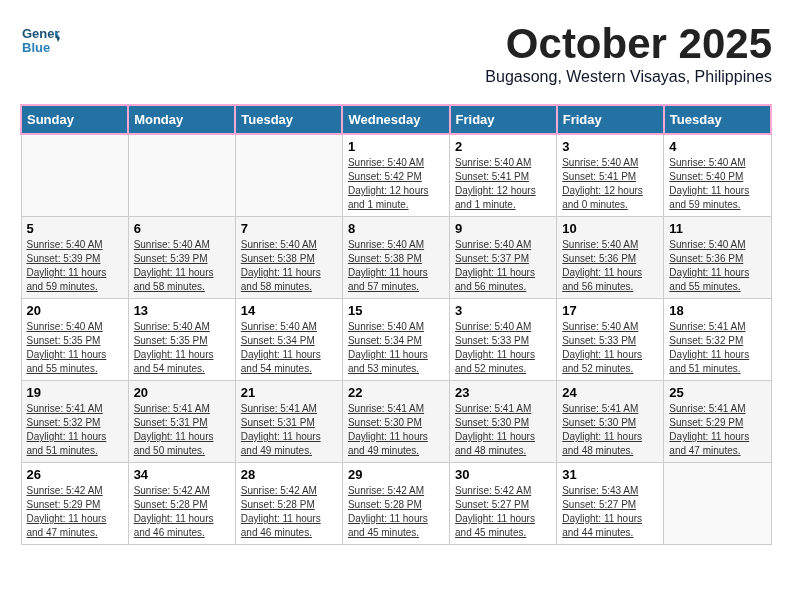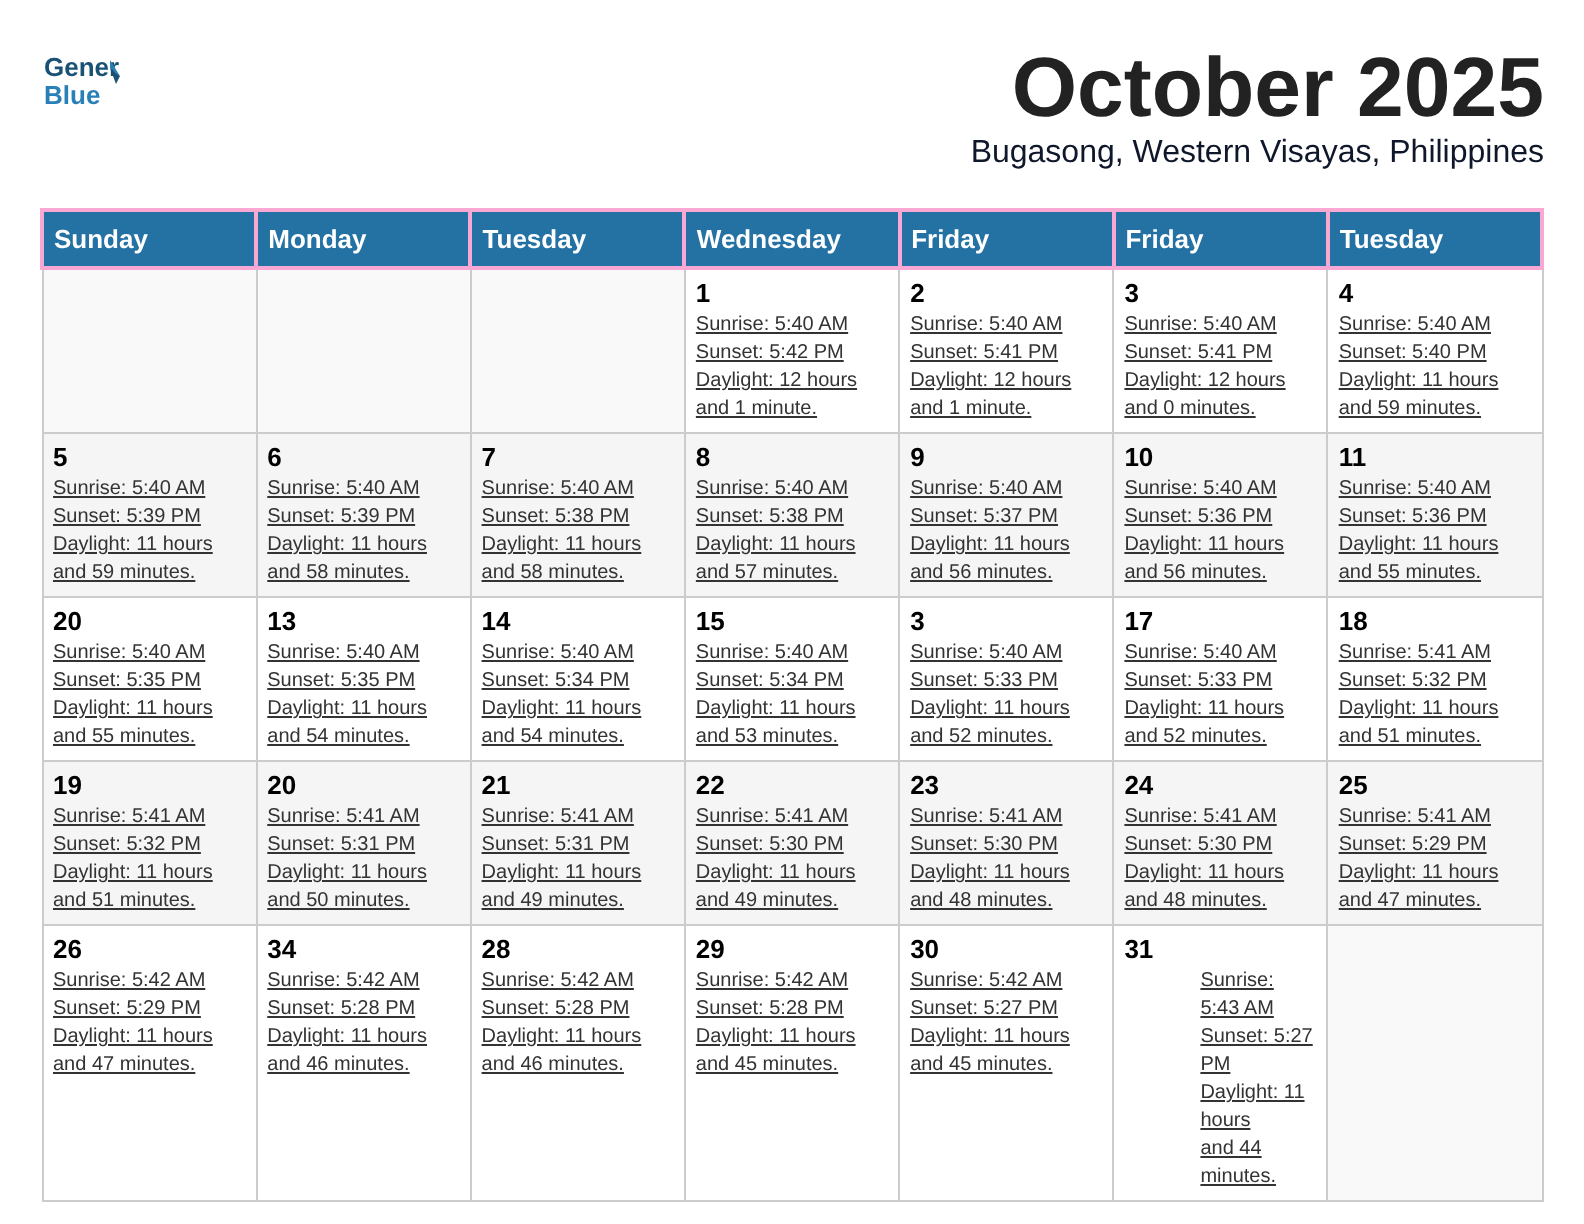--- a/index.html
+++ b/index.html
@@ -323,21 +323,21 @@
         </td>
         <td>
           <div class="day-number">30</div>
           <div class="day-info" style="white-space: pre-line;">Sunrise: 5:42 AM
 Sunset: 5:27 PM
 Daylight: 11 hours
 and 45 minutes.</div>
         </td>
         <td>
           <div class="day-number">31</div>
-          <div class="day-info" style="white-space: pre-line; margin-left: 38px;">Sunrise: 5:43 AM
+          <div class="day-info" style="white-space: pre-line;">Sunrise: 5:43 AM
 Sunset: 5:27 PM
 Daylight: 11 hours
 and 44 minutes.</div>
         </td>
         <td class="empty-cell"></td>
       </tr>
     </tbody>
 </table>
 
 </body></html>

